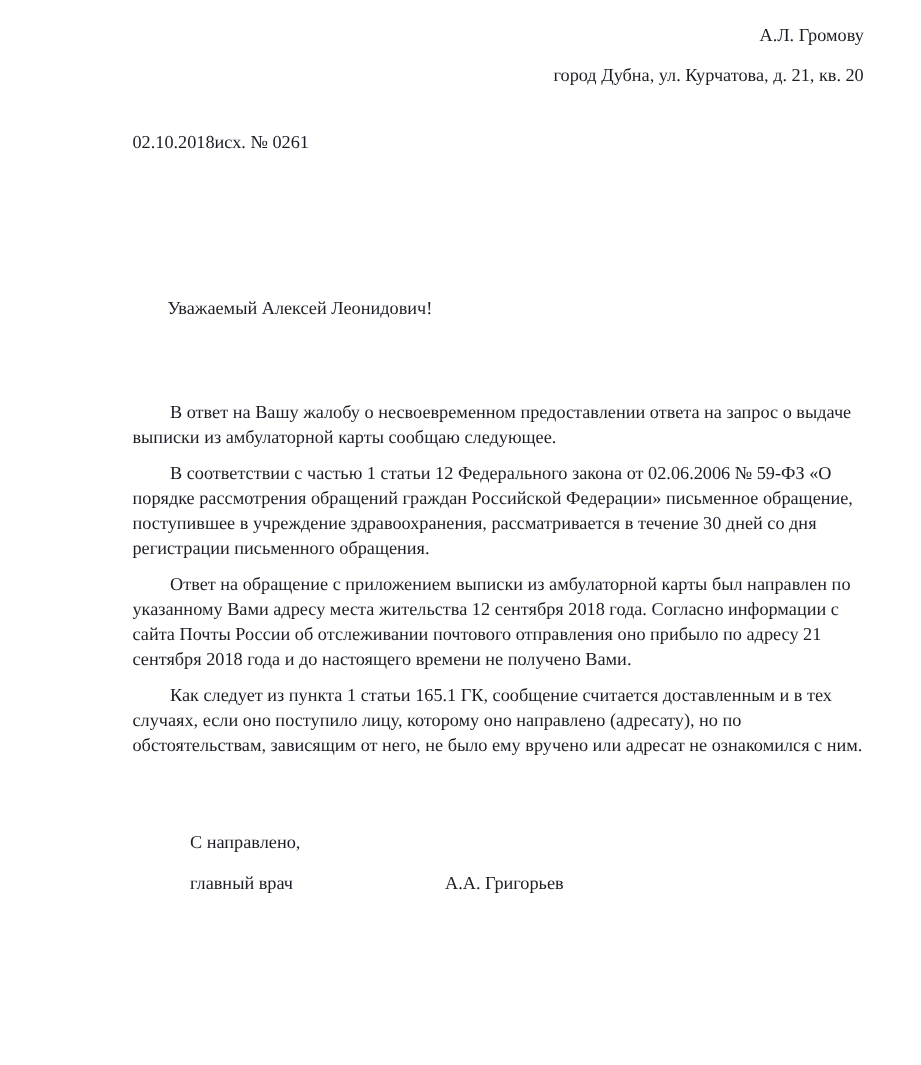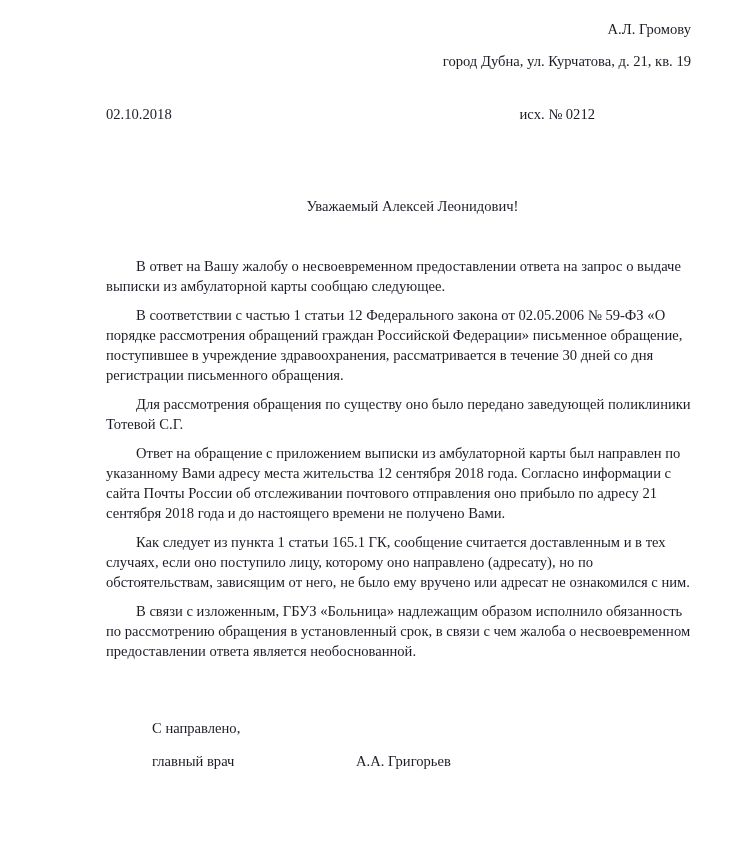--- a/index.html
+++ b/index.html
@@ -18,65 +18,62 @@
     font-size: 14.6px;
     line-height: 20px;
   }
   .recipient {
     text-align: right;
     line-height: 32px;
   }
   .recipient div { white-space: nowrap; }
   .meta-row {
     display: flex;
-    justify-content: space-between;
+    justify-content: flex-start;
     margin-top: 27px;
     padding-right: 96px;
   }
   .salutation {
-    margin-top: 72px;
+    margin-top: 113px;
     padding-left: 28px;
-    text-align: center;
   }
-  .body-text { margin-top: 40px; }
+  .body-text { margin-top: 63px; }
   .body-text p {
     text-indent: 30px;
     margin: 0 0 9px 0;
     text-align: left;
   }
   .closing { margin-top: 51px; line-height: 33px; }
   .closing .regards { padding-left: 46px; }
   .signoff-row { display: flex; padding-left: 46px; }
   .signoff-row .position { width: 204px; }
 </style>
 </head>
 <body>
 
 <div class="page">
   <div class="content">
 
     <div class="recipient">
       <div>А.Л. Громову</div>
-      <div>город Дубна, ул. Курчатова, д. 21, кв. 19</div>
+      <div>город Дубна, ул. Курчатова, д. 21, кв. 20</div>
     </div>
 
     <div class="meta-row">
       <span>02.10.2018</span>
-      <span>исх. № 0212</span>
+      <span>исх. № 0261</span>
     </div>
 
     <div class="salutation">Уважаемый Алексей Леонидович!</div>
 
     <div class="body-text">
       <p>В ответ на Вашу жалобу о несвоевременном предоставлении ответа на запрос о выдаче выписки из амбулаторной карты сообщаю следующее.</p>
-      <p>В соответствии с частью 1 статьи 12 Федерального закона от 02.05.2006 № 59-ФЗ «О порядке рассмотрения обращений граждан Российской Федерации» письменное обращение, поступившее в учреждение здравоохранения, рассматривается в течение 30 дней со дня регистрации письменного обращения.</p>
-      <p>Для рассмотрения обращения по существу оно было передано заведующей поликлиники Тотевой С.Г.</p>
+      <p>В соответствии с частью 1 статьи 12 Федерального закона от 02.06.2006 № 59-ФЗ «О порядке рассмотрения обращений граждан Российской Федерации» письменное обращение, поступившее в учреждение здравоохранения, рассматривается в течение 30 дней со дня регистрации письменного обращения.</p>
       <p>Ответ на обращение с приложением выписки из амбулаторной карты был направлен по указанному Вами адресу места жительства 12 сентября 2018 года. Согласно информации с сайта Почты России об отслеживании почтового отправления оно прибыло по адресу 21 сентября 2018 года и до настоящего времени не получено Вами.</p>
       <p>Как следует из пункта 1 статьи 165.1 ГК, сообщение считается доставленным и в тех случаях, если оно поступило лицу, которому оно направлено (адресату), но по обстоятельствам, зависящим от него, не было ему вручено или адресат не ознакомился с ним.</p>
-      <p>В связи с изложенным, ГБУЗ «Больница» надлежащим образом исполнило обязанность по рассмотрению обращения в установленный срок, в связи с чем жалоба о несвоевременном предоставлении ответа является необоснованной.</p>
     </div>
 
     <div class="closing">
       <div class="regards">С направлено,</div>
       <div class="signoff-row">
         <span class="position">главный врач</span>
         <span>А.А. Григорьев</span>
       </div>
     </div>
 

